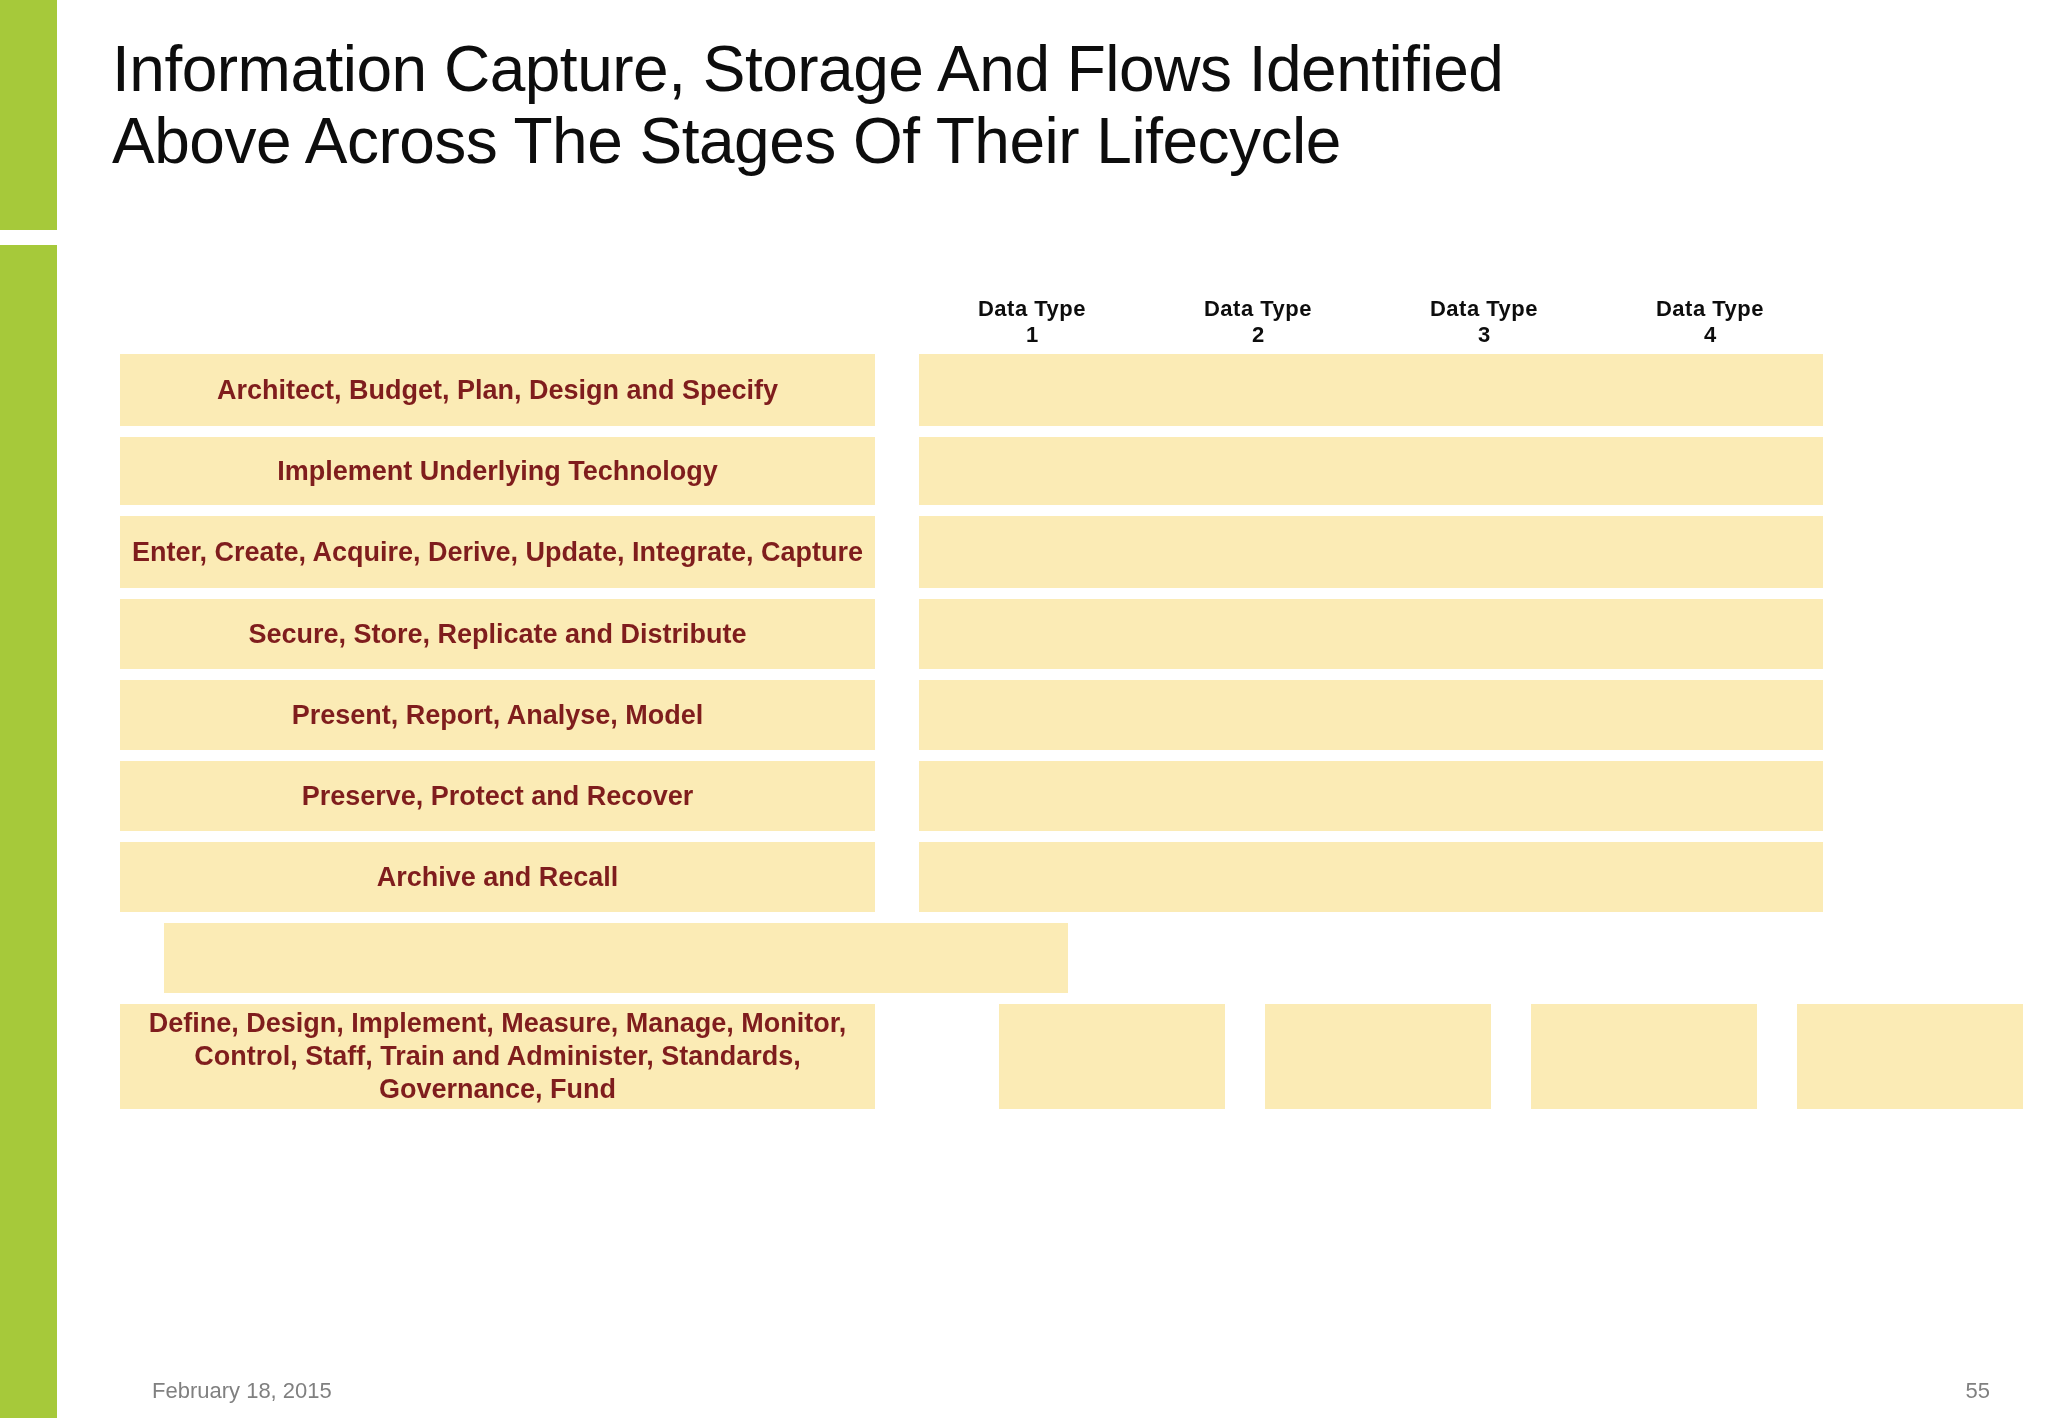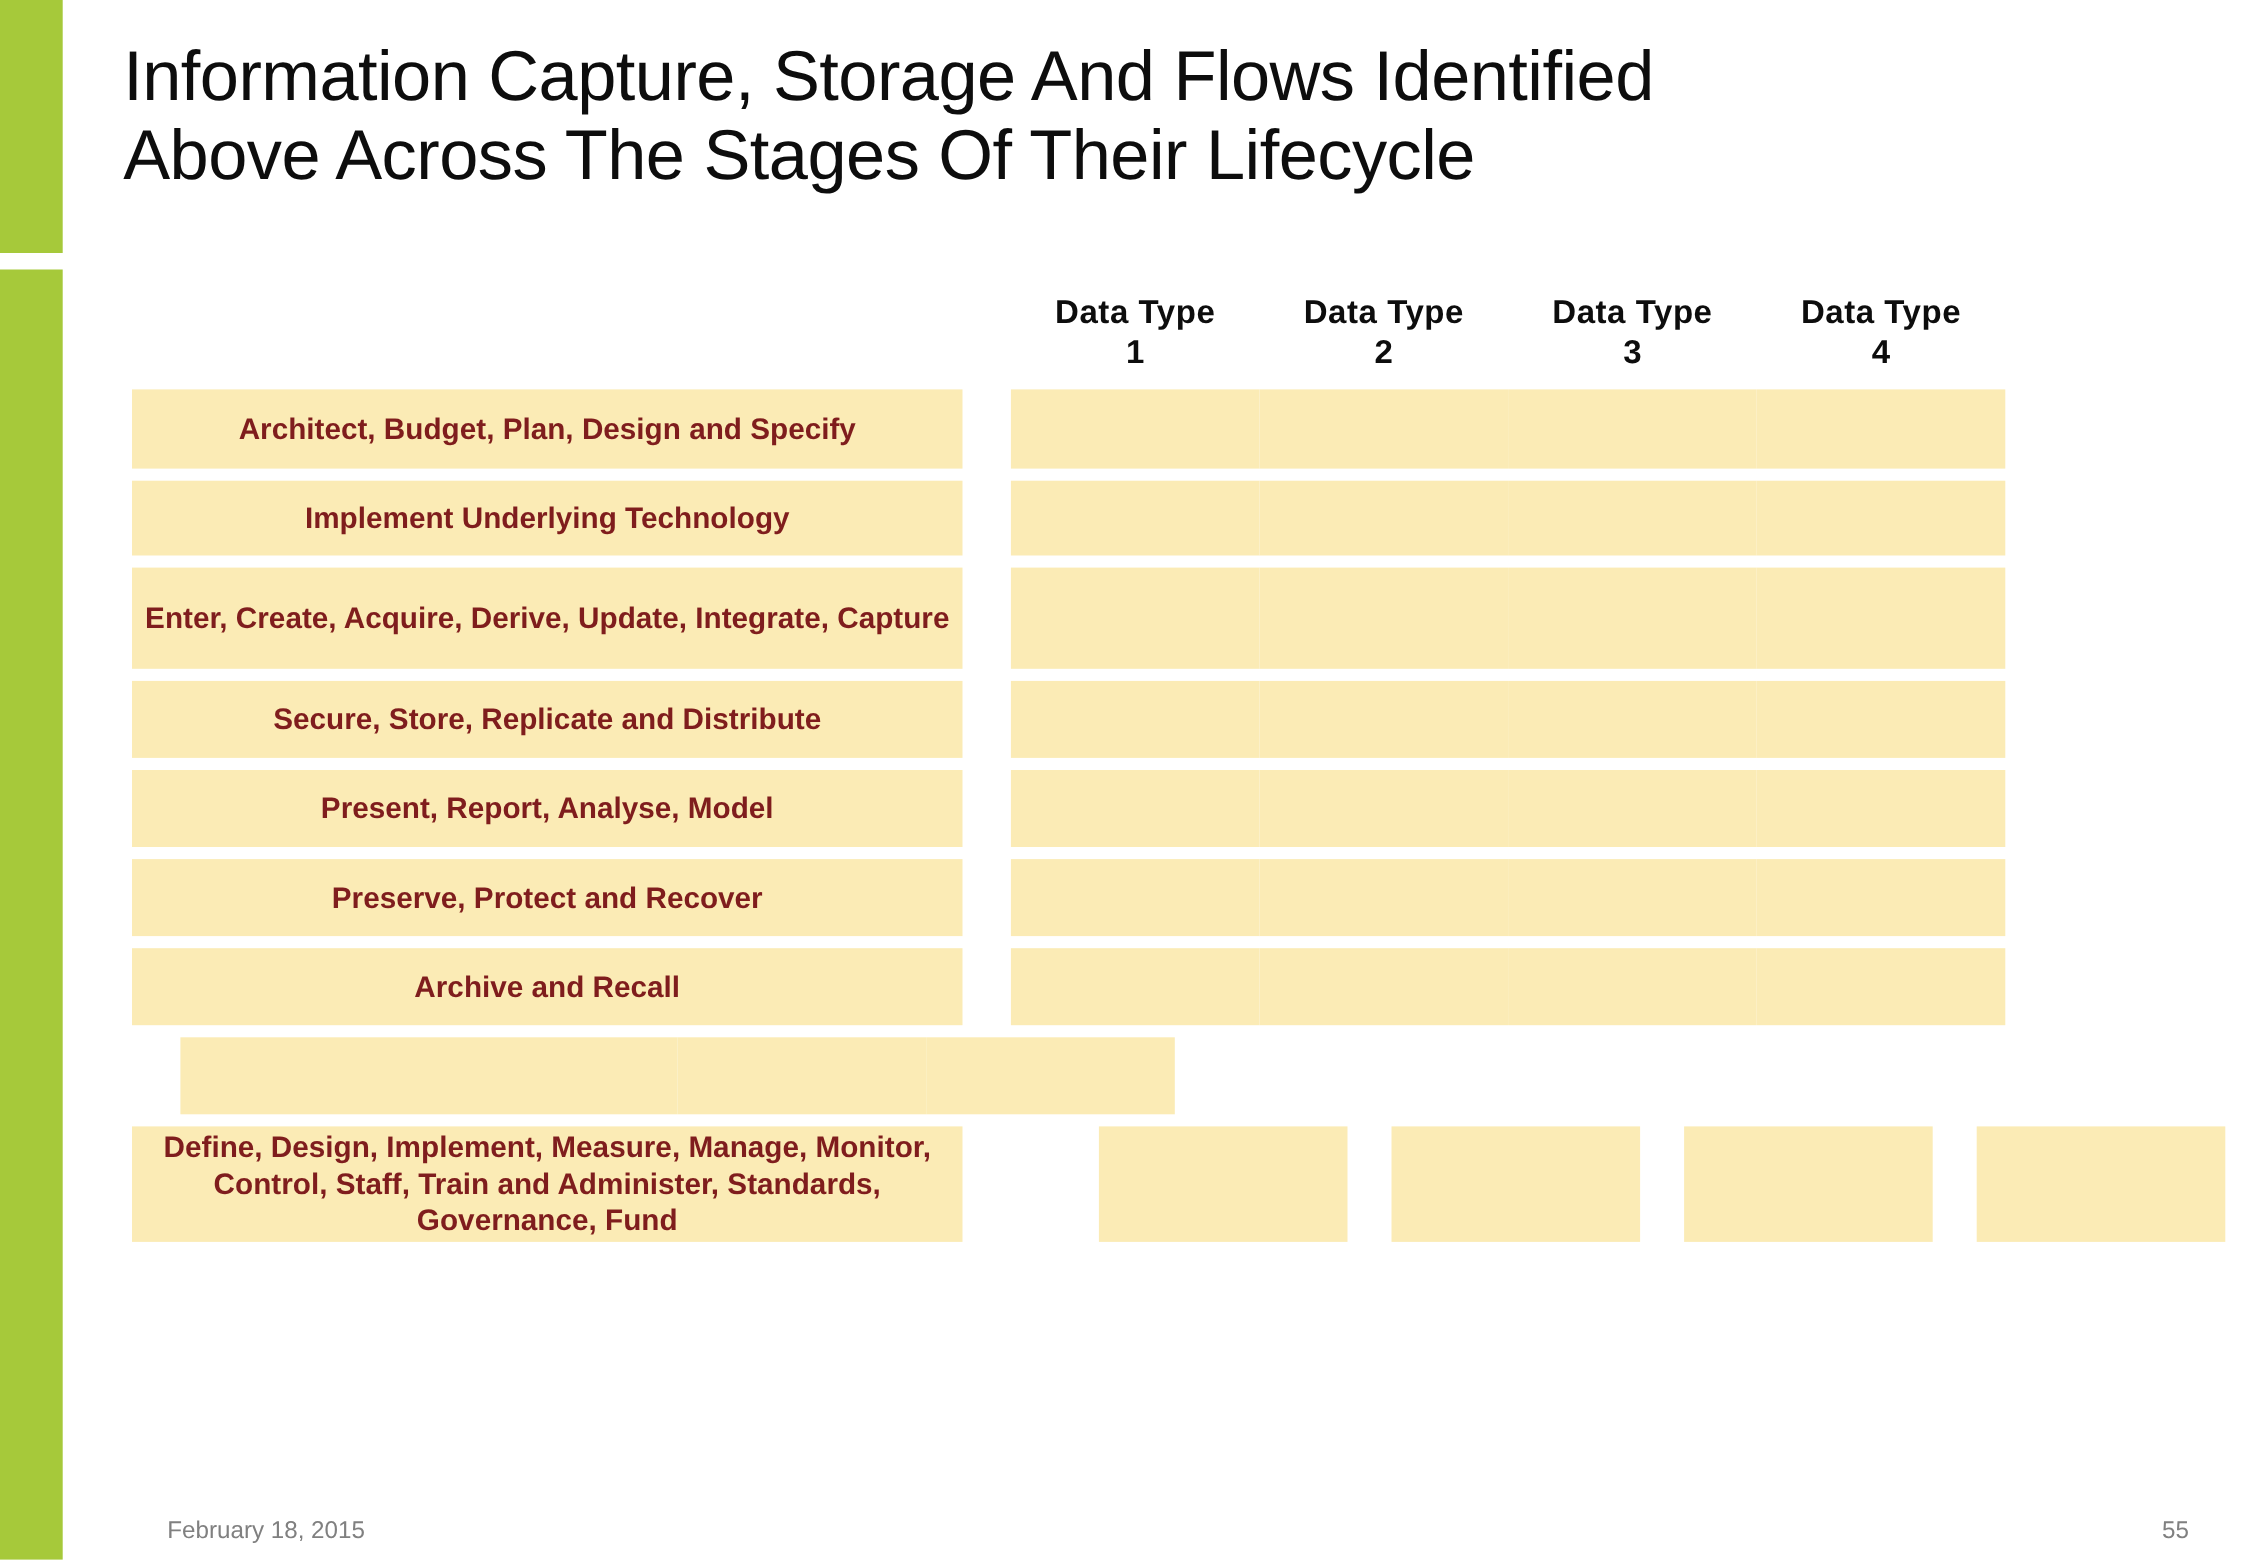--- a/index.html
+++ b/index.html
@@ -63,25 +63,25 @@
   .header-spacer {
     width: 755px;
     flex: 0 0 755px;
   }
   .col-gap { width: 44px; flex: 0 0 44px; }
 
   .col-header {
     flex: 0 0 226px;
     width: 226px;
     text-align: center;
-    font-size: 30px;
+    font-size: 22px;
     font-weight: bold;
     color: #0d0d0d;
     line-height: 1.18;
-    padding-bottom: 16px;
+    padding-bottom: 6px;
   }
   .col-header .ln { display: block; }
   .col-header .ln1 { letter-spacing: 0.5px; }
 
   .grid-row {
     display: flex;
     align-items: stretch;
     margin-bottom: 11px;
   }
 
@@ -103,21 +103,21 @@
 
   .cell {
     flex: 0 0 226px;
     width: 226px;
     background: #FBEBB5;
   }
 
   
   .h1 { height: 72px; }
   .h2 { height: 68px; }
-  .h3 { height: 92px; }
+  .h3 { height: 72px; }
   .h4 { height: 70px; }
   .h5 { height: 70px; }
   .h6 { height: 70px; }
   .h7 { height: 70px; }
   .h8 { height: 70px; }
   .h9 { height: 105px; gap: 40px; }
 
   
   .footer-date {
     position: absolute;

